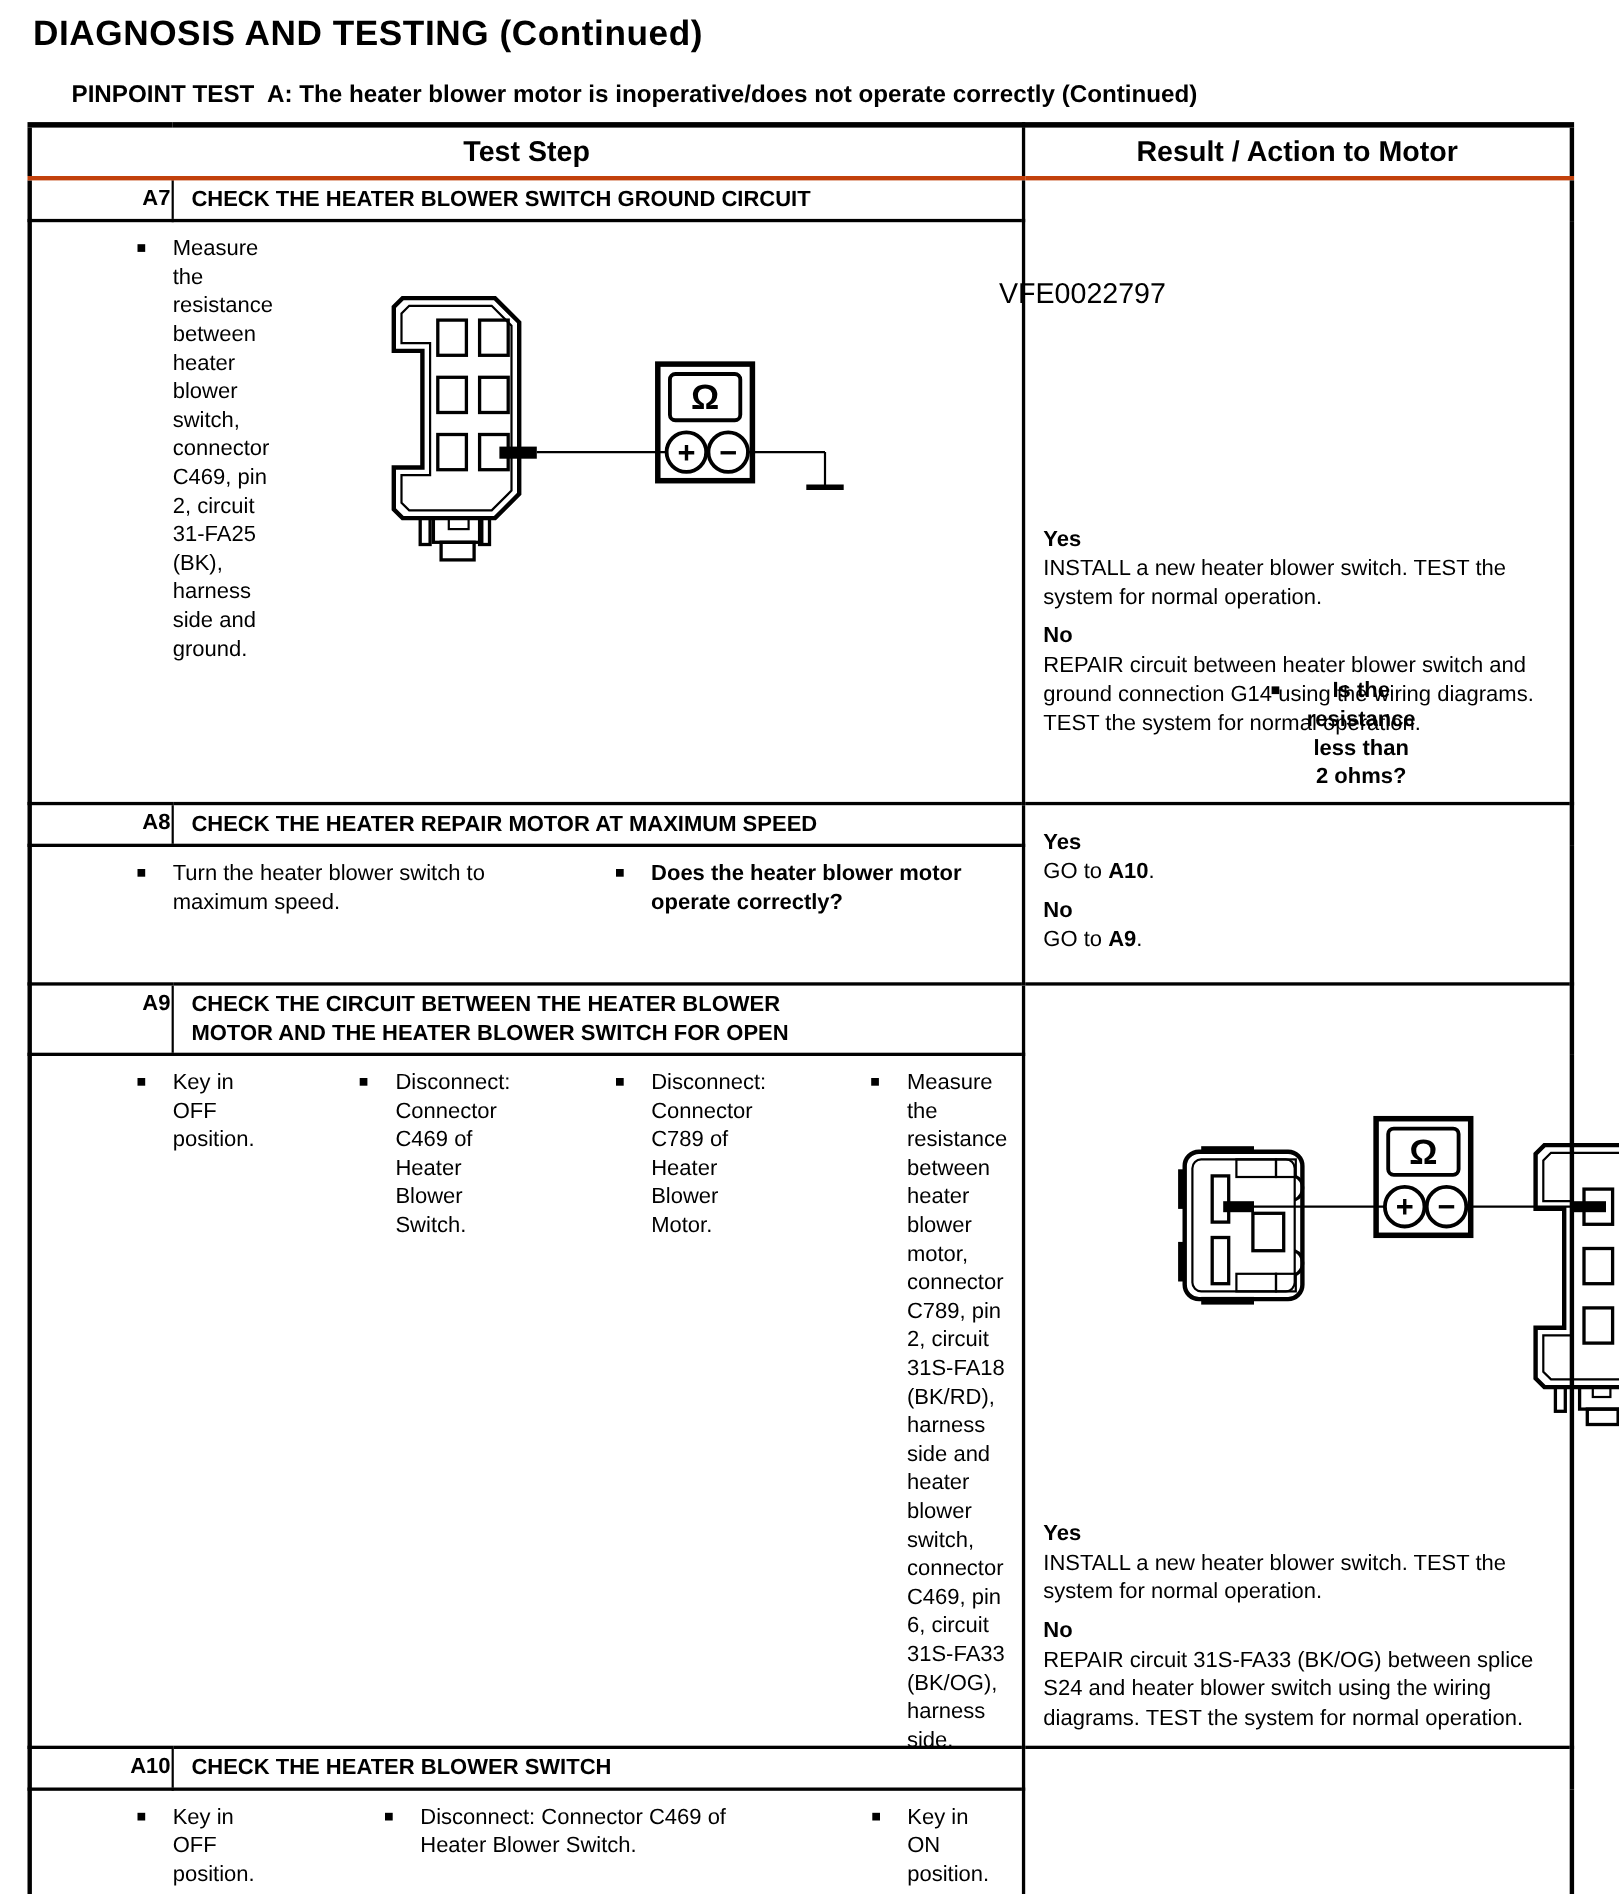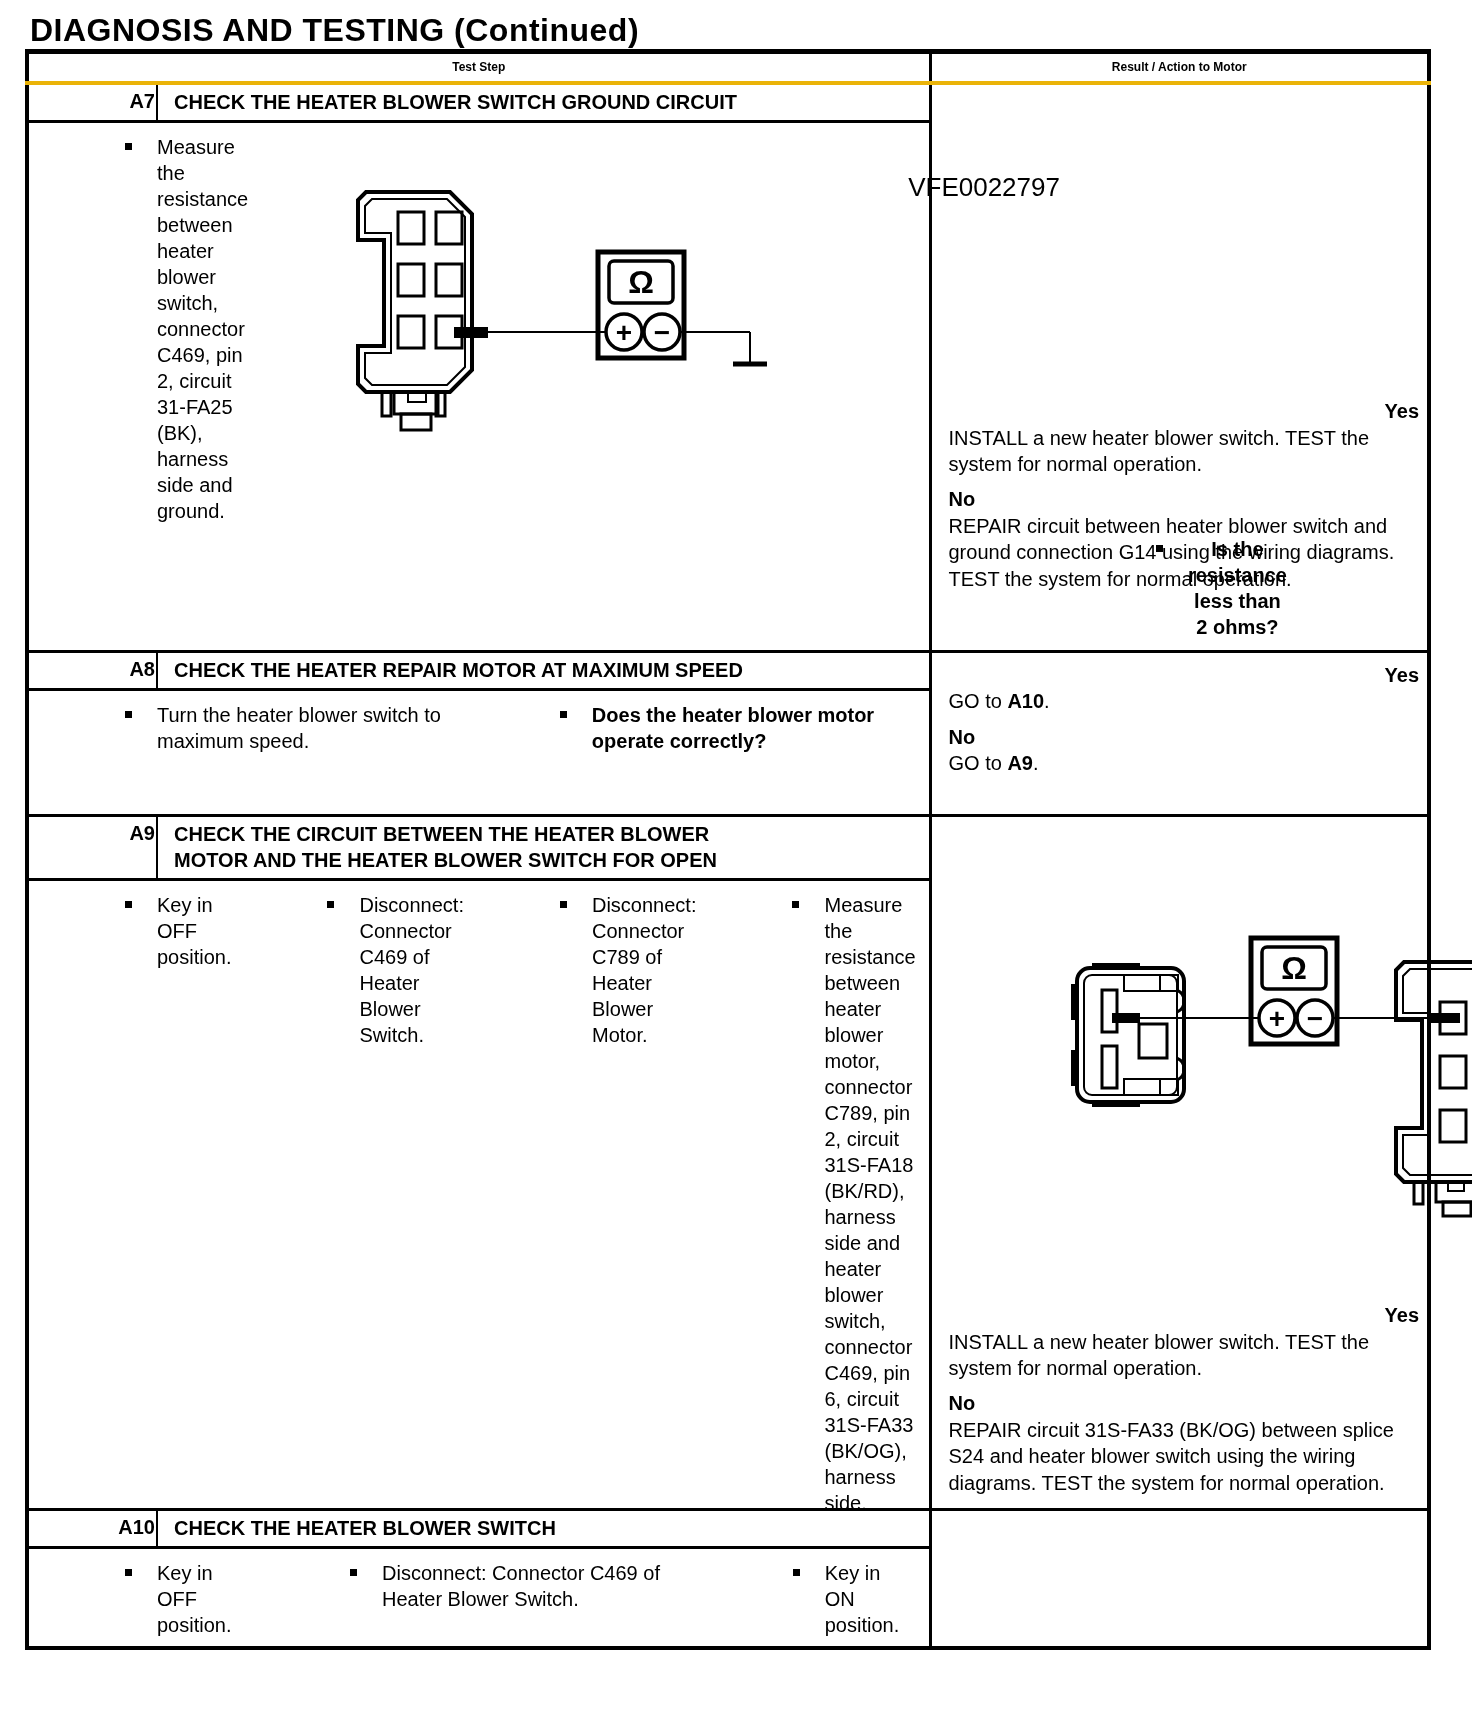--- a/index.html
+++ b/index.html
@@ -21,23 +21,23 @@
   table.pinpoint {
     border-collapse: collapse; table-layout: fixed;
     width: 1402px;
     border: 4px solid #000;
     border-top-width: 5px;
   }
   col.c-code { width: 130px; }
   col.c-title { width: 773px; }
   col.c-result { width: 499px; }
   th {
-    font-size: 12px; font-weight: bold; text-align: center;
+    font-size: 26px; font-weight: bold; text-align: center;
     padding: 6px 0 7px 0;
-    border-bottom: 4px solid #eab308;
+    border-bottom: 4px solid #c2410c;
   }
   th.h-left { border-right: 3px solid #000; }
   tr.shead td { border-top: 3px solid #000; }
   td.code {
     border-right: 2px solid #000;
     text-align: right; vertical-align: top;
     font-weight: bold; font-size: 20px; padding-top: 5px;
   }
   td.stitle {
     font-weight: bold; font-size: 20px; line-height: 1.3;
@@ -46,21 +46,21 @@
   td.result {
     border-left: 3px solid #000;
     font-size: 20px; line-height: 1.32;
     padding: 6px 8px 10px 17px;
     vertical-align: bottom;
   }
   td.result.top { vertical-align: top; padding-top: 9px; }
   td.result.deep { padding-bottom: 58px; }
   td.result.low { padding-bottom: 12px; }
   .ans { font-weight: bold; margin-top: 9px; }
-  .ans:first-child { margin-top: 0; text-align: right; }
+  .ans:first-child { margin-top: 12px; }
   td.sbody {
     border-top: 3px solid #000;
     font-size: 20px; vertical-align: top;
     padding: 9px 14px 6px 0;
   }
   .sb-inner { display: flex; flex-direction: row; }
   .h-a7 { height: 512px; }
   .h-a8 { height: 108px; justify-content: flex-end; }
   .h-a9 { height: 612px; }
   .h-a10 { height: 82px; }
@@ -81,20 +81,21 @@
     font-family: "Liberation Sans", sans-serif;
     font-weight: bold; fill: #000;
   }
 </style>
 </head>
 <body>
 
 <div class="page">
 
   <div class="doc-title">DIAGNOSIS AND TESTING (Continued)</div>
+  <div class="doc-subtitle">PINPOINT TEST  A: The heater blower motor is inoperative/does not operate correctly (Continued)</div>
 
   <table class="pinpoint">
     <colgroup>
         <col class="c-code">
         <col class="c-title">
         <col class="c-result">
       </colgroup>
 
     <tbody>
         <tr>

